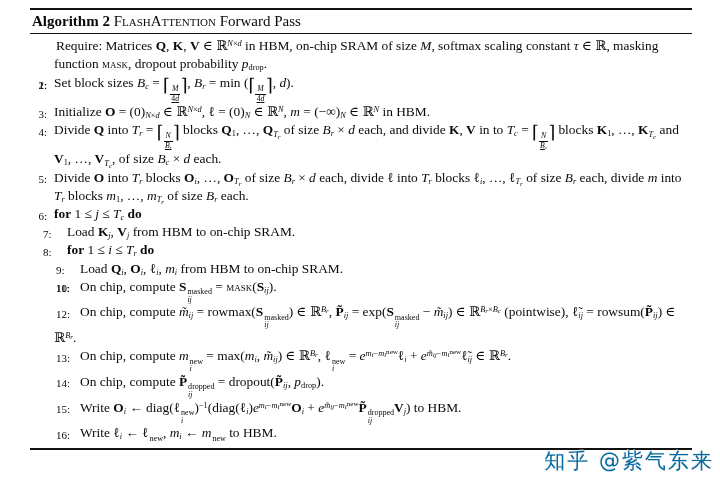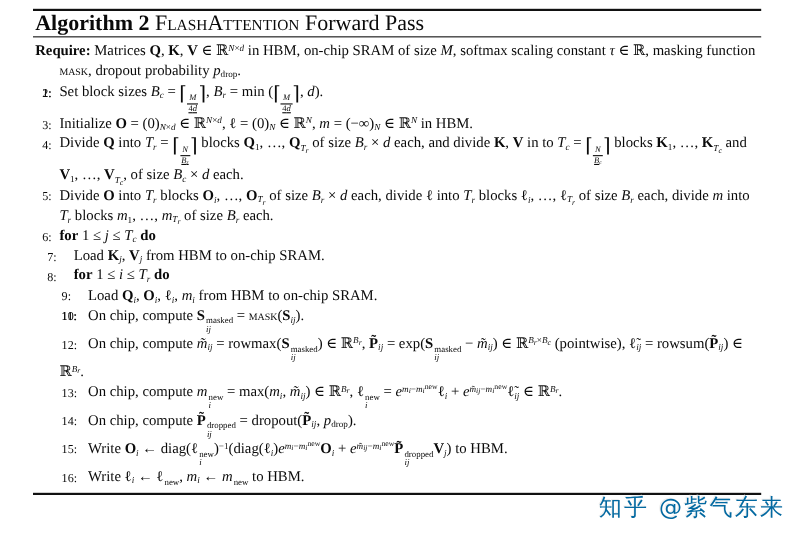--- a/index.html
+++ b/index.html
@@ -10,31 +10,31 @@
     position:relative;
   }
   .algo-box {
     position:absolute; left:30px; right:28px; top:8px;
     border-top:2px solid #111; border-bottom:2px solid #111;
     padding-bottom:5px;
   }
   .algo-header {
     padding:2px 0 2px 2px;
     border-bottom:1px solid #111;
-    font-size:20px;
+    font-size:15px;
     line-height:19px;
   }
   .algo-header .lbl { font-weight:bold; }
   .sc { font-variant:small-caps; }
   .algo-body { padding-top:3px; }
   .require {
     padding-left:24px; text-indent:-22px;
     line-height:18px; margin-bottom:1px;
   }
-  .require .lbl { font-weight:bold; }
+  .require .lbl { font-weight:normal;margin-left:24px; }
   .line { position:relative; padding-left:24px; line-height:18.2px; }
   .num {
     position:absolute; left:0; top:1.5px; width:17px;
     text-align:right; font-size:11px; color:#0a0a0a;
   }
   .ind1 { text-indent:13px; }
   .ind2 { text-indent:26px; }
   i { font-style:italic; }
   b { font-weight:bold; }
   sub { font-size:0.62em; vertical-align:-0.28em; line-height:0; }

